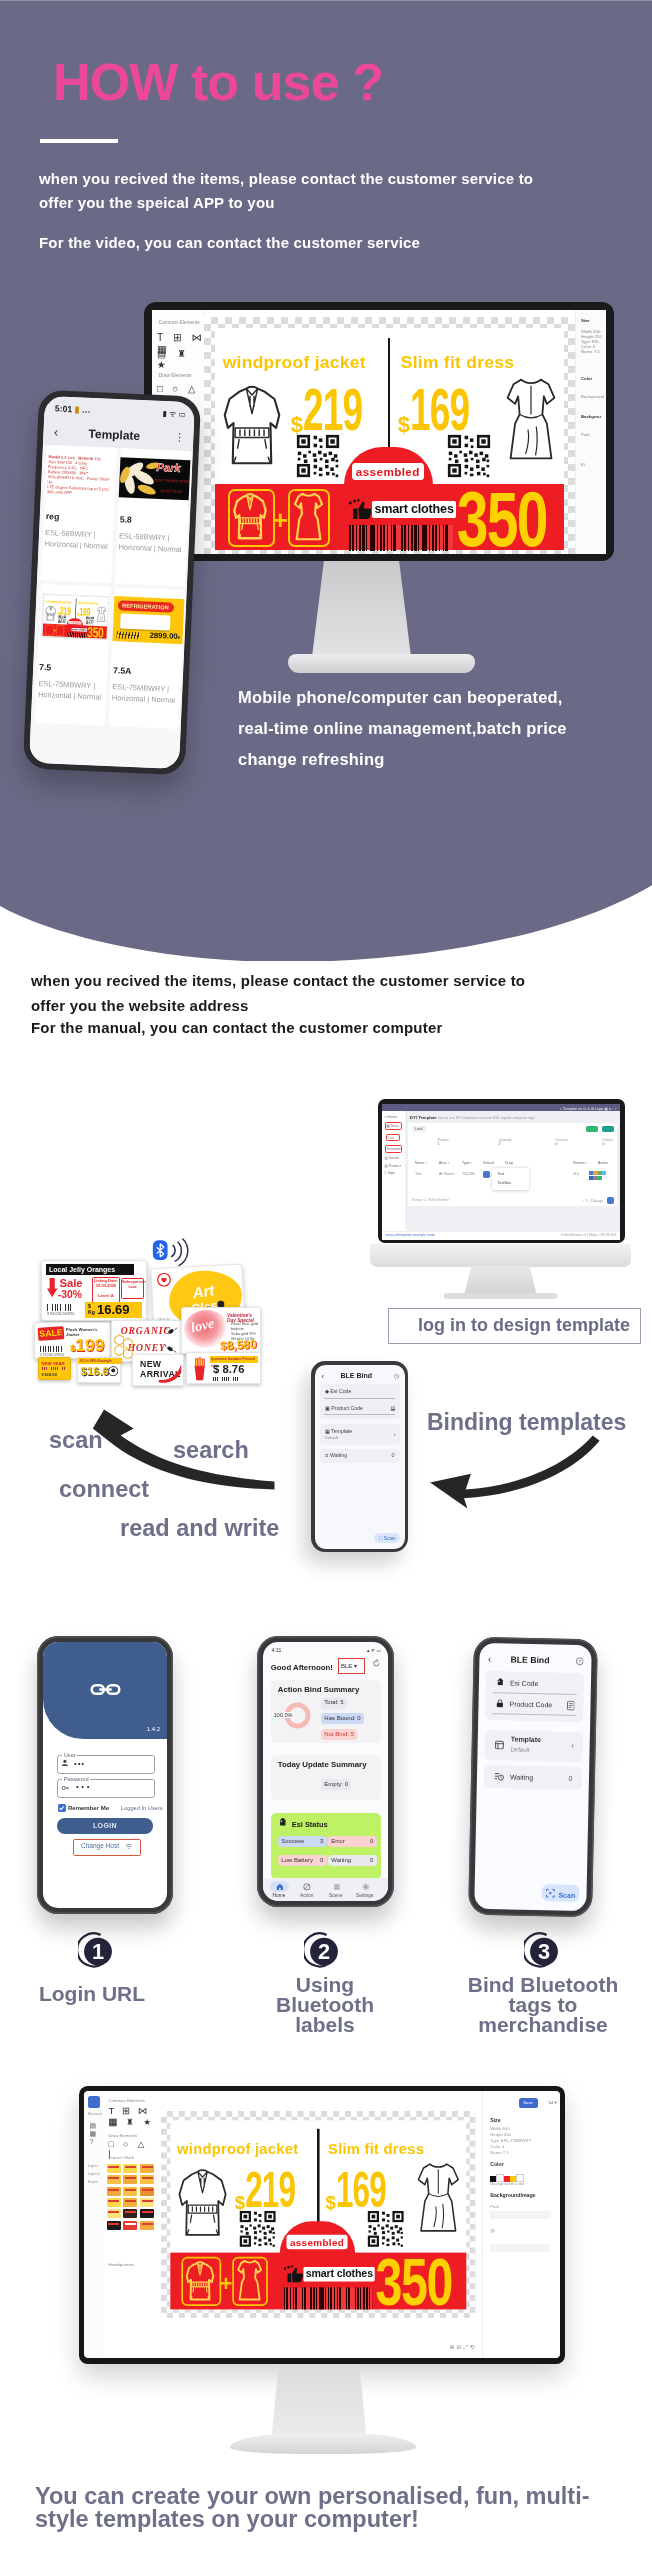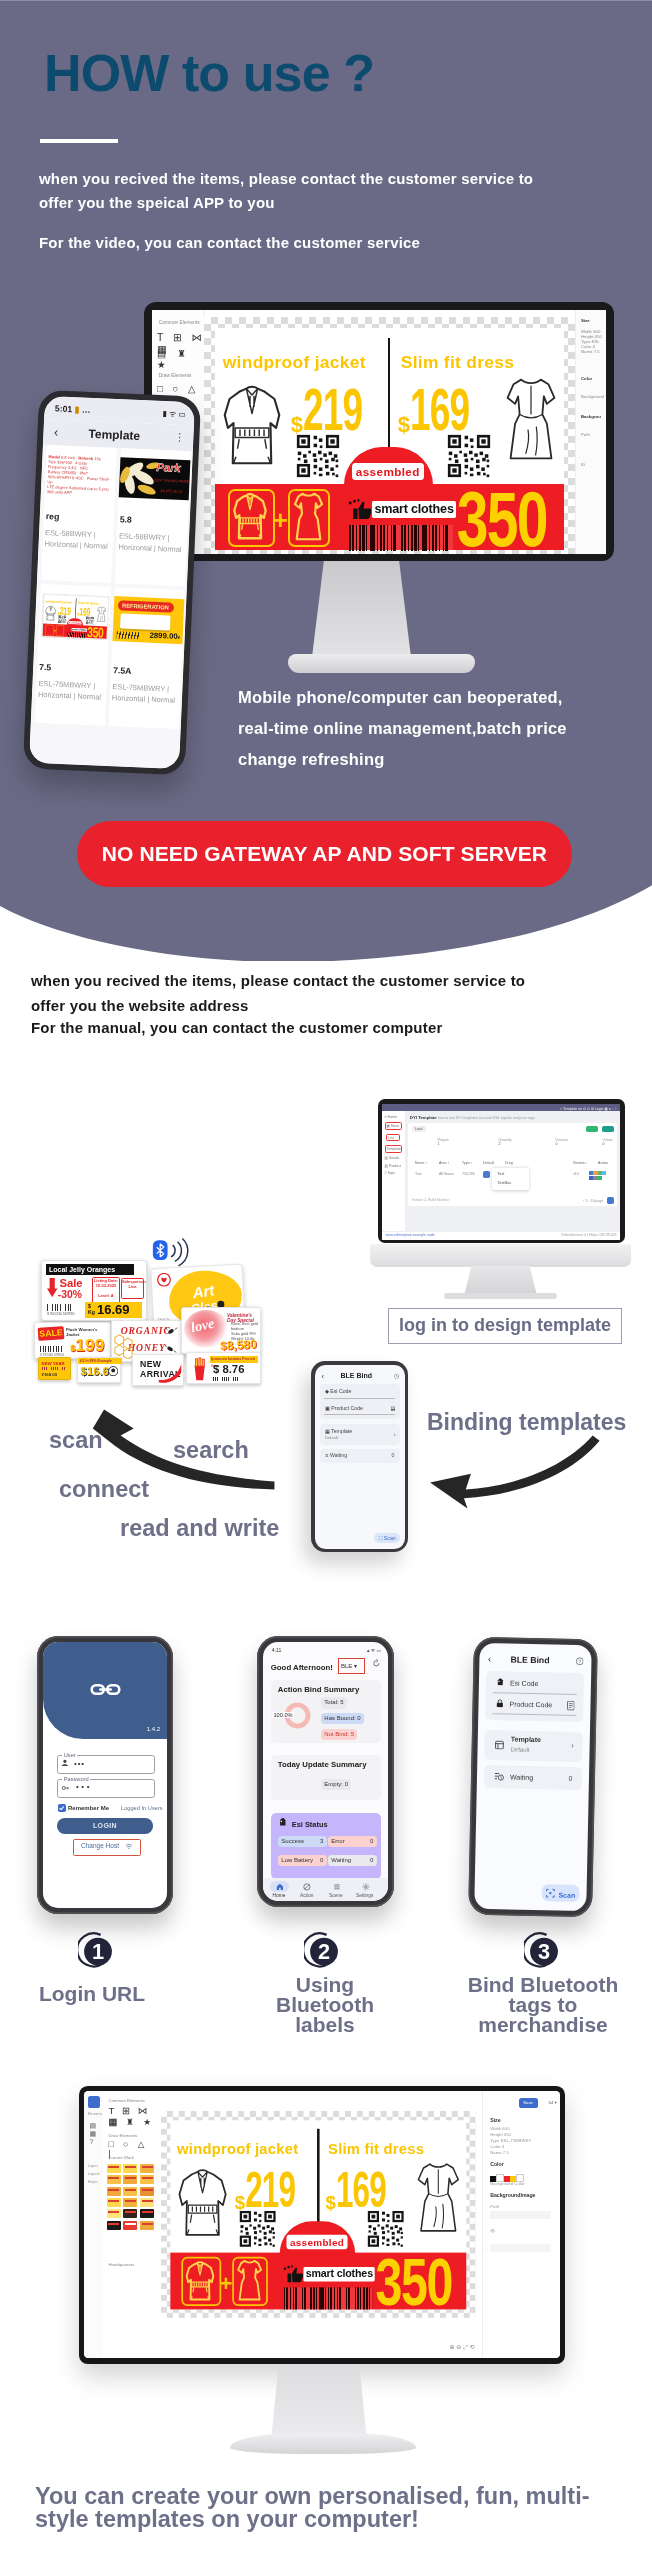--- a/index.html
+++ b/index.html
@@ -2,21 +2,21 @@
 <html style="font-size:14px"><head>
 <meta charset="utf-8">
 <style>
   html,body{margin:0;padding:0;}
   body{width:652px;background:#fff;font-family:"Liberation Sans",sans-serif;}
   .page{position:relative;width:652px;height:2576px;overflow:hidden;background:#fff;}
   .abs{position:absolute;}
   
   .hero{position:absolute;left:0;top:0;width:652px;height:961px;}
   .hero svg.curve{position:absolute;left:0;top:0;}
-  .hero h1{position:absolute;left:38px;top:37px;margin:6px;color:#0c4a6e;font-size:52px;font-weight:bold;letter-spacing:-0.9px;}
+  .hero h1{position:absolute;left:38px;top:37px;margin:15px;color:#ec4899;font-size:52px;font-weight:bold;letter-spacing:-0.9px;}
   .hero .rule{position:absolute;left:40px;top:139px;width:78px;height:3.5px;background:#fff;}
   .hero p.w{position:absolute;color:#fff;font-size:15px;font-weight:bold;margin:0;line-height:24px;letter-spacing:0.2px;}
   
   .bezel{position:absolute;background:#1a1a1c;border-radius:12px;}
   .screenw{position:absolute;background:#fff;overflow:hidden;}
   
   .tpl{position:absolute;width:371px;height:244px;background:
     repeating-conic-gradient(#dcdcdc 0 25%, #ffffff 0 50%) 0 0/14px 14px;overflow:hidden;}
   .tpl .inner{position:absolute;left:11.3px;top:11.3px;right:11.3px;bottom:10.4px;background:#fff;}
   .tpl .divider{position:absolute;left:184px;top:21px;width:2.6px;height:111px;background:#141414;}
@@ -283,21 +283,20 @@
             <div class="abs" style="right:2.6px;bottom:2.6px;font-size:7.8px;font-weight:bold;color:#111;">2899.00<span style="font-size:4.3px;">¥</span></div>
             <div class="abs" style="left:4.3px;bottom:3.5px;width:22.6px;height:7px;background:repeating-linear-gradient(100deg,#333 0 1.3px,#ffc60a 1.3px 3px);"></div>
           </div>
           <div class="abs" style="left:80px;top:217px;font-size:8.7px;font-weight:bold;color:#222;">7.5A</div>
           <div class="abs" style="left:80px;top:233px;font-size:7.4px;color:#9a9a9a;line-height:11.3px;">ESL-75MBWRY |<br>Horizontal | Normal</div>
         </div>
       </div>
     </div>
 
     <p class="w" style="left:238px;top:682px;font-size:16.5px;line-height:31px;">Mobile phone/computer can beoperated,<br>real-time online management,batch price<br>change refreshing</p>
-    <div class="pill">NO NEED GATEWAY AP AND SOFT SERVER</div>
   </div>
 
   <p class="blk" style="left:31px;top:968px;line-height:25px;">when you recived the items, please contact the customer service to<br>offer you the website address</p>
   <p class="blk" style="left:31px;top:1019px;">For the manual, you can contact the customer computer</p>
 
   <div class="abs" style="left:370px;top:1094px;width:261px;height:209px;">
     <div class="bezel" style="left:7.8px;top:5.2px;width:247px;height:144px;border-radius:7px;"></div>
     <div class="screenw" style="left:12px;top:9.6px;width:238px;height:136px;">
       <div class="abs" style="left:0;top:0;width:238px;height:7.8px;background:#5d5d84;"></div>
       <div class="abs" style="right:3.5px;top:1.7px;font-size:3.5px;color:#eee;">⌁ Template  en  ⊡  ⊙  ⊞  Login  ▣ ● ◦ ᠅</div>
@@ -352,21 +351,21 @@
         <div class="abs" style="left:3.5px;top:1.7px;font-size:3.5px;color:#57c;">www.esltemplate.example   node</div>
         <div class="abs" style="right:3.5px;top:1.7px;font-size:3.5px;color:#999;">OnlineDevices 0 | Helps 192.99.023</div>
       </div>
     </div>
 
     <div class="abs" style="left:0;top:150px;width:261px;height:22.6px;background:linear-gradient(#f2f2f3,#dcdcdf);border-radius:2.6px 2.6px 7px 7px;"></div>
     <div class="abs" style="left:94px;top:172px;width:73px;height:30px;background:linear-gradient(#e8e8ea,#d2d2d5);clip-path:polygon(10% 0,90% 0,100% 100%,0 100%);"></div>
     <div class="abs" style="left:74px;top:199px;width:113px;height:6px;background:#dddde0;border-radius:3.5px;"></div>
   </div>
 
-  <div class="abs" style="left:388px;top:1308px;width:232px;height:34px;border:1.3px solid #9a9cb0;color:#696c86;font-size:18px;font-weight:bold;text-align:center;line-height:33px;">log in to design template</div>
+  <div class="abs" style="left:388px;top:1308px;width:232px;height:34px;border:1.3px solid #9a9cb0;color:#696c86;font-size:18px;font-weight:bold;text-align:center;line-height:33px;padding-left:19px;">log in to design template</div>
 
   <div id="cluster" class="abs" style="left:0px;top:1183px;width:270px;height:217px;">
 
     <svg class="abs" style="left:152px;top:45px;" width="45" height="40" viewBox="0 0 52 46">
       <rect x="1" y="14" width="17" height="23" rx="6.5" fill="#2463ea"></rect>
       <path d="M9.5,18 L9.5,33.5 M9.5,18 L13.5,21.8 L5.5,29.5 M9.5,33.5 L13.5,29.8 L5.5,22.2" stroke="#fff" stroke-width="1.5" fill="none" stroke-linejoin="round"></path>
       <g fill="none" stroke="#2b3150" stroke-width="1.7" transform="rotate(8 20 26)">
         <path d="M23,19 A8.5,8.5 0 0 1 23,33"></path>
         <path d="M28,14.5 A14,14 0 0 1 28,37.5"></path>
         <path d="M33,10 A19.5,19.5 0 0 1 33,42"></path>
@@ -578,21 +577,21 @@
         <div class="chip cgray" style="left:50px;top:17.4px;">Total: 5</div>
         <div class="chip cblue" style="left:50px;top:33px;">Has Bound: 0</div>
         <div class="chip cpink" style="left:50px;top:49px;color:#d0392f;">Not Bind: 5</div>
       </div>
 
       <div class="abs" style="left:7.8px;top:113px;width:110px;height:45px;background:#f3f3f6;border-radius:5.2px;">
         <div class="abs" style="left:7px;top:5.2px;font-size:7.8px;font-weight:bold;color:#222;">Today Update Summary</div>
         <div class="chip cgray" style="left:50px;top:24px;">Empty: 0</div>
       </div>
 
-      <div class="abs" style="left:7.8px;top:171px;width:110px;height:66px;background:#c4b5fd;border-radius:5.2px;">
+      <div class="abs" style="left:7.8px;top:171px;width:110px;height:66px;background:#bef264;border-radius:5.2px;">
         <svg class="abs" style="left:7px;top:5.2px;" width="9.6" height="9.6" viewBox="0 0 20 20">
             <path d="M2,2 h8 l8,8 -8,8 -8,-8 Z" fill="#222" transform="rotate(45 10 10)"></path>
             <circle cx="7" cy="7" r="1.6" fill="#fff"></circle>
           </svg>
         <div class="abs" style="left:21px;top:7px;font-size:7.4px;font-weight:bold;color:#222;">Esi Status</div>
         <div class="chip cblue" style="left:7px;top:22.6px;width:42px;">Success<span style="float:right;">3</span></div>
         <div class="chip cpink" style="left:57px;top:22.6px;width:42px;">Error<span style="float:right;">0</span></div>
         <div class="chip cpink" style="left:7px;top:42px;width:42px;">Low Battery<span style="float:right;">0</span></div>
         <div class="chip cgray" style="left:57px;top:42px;width:42px;">Waiting<span style="float:right;">0</span></div>
       </div>

